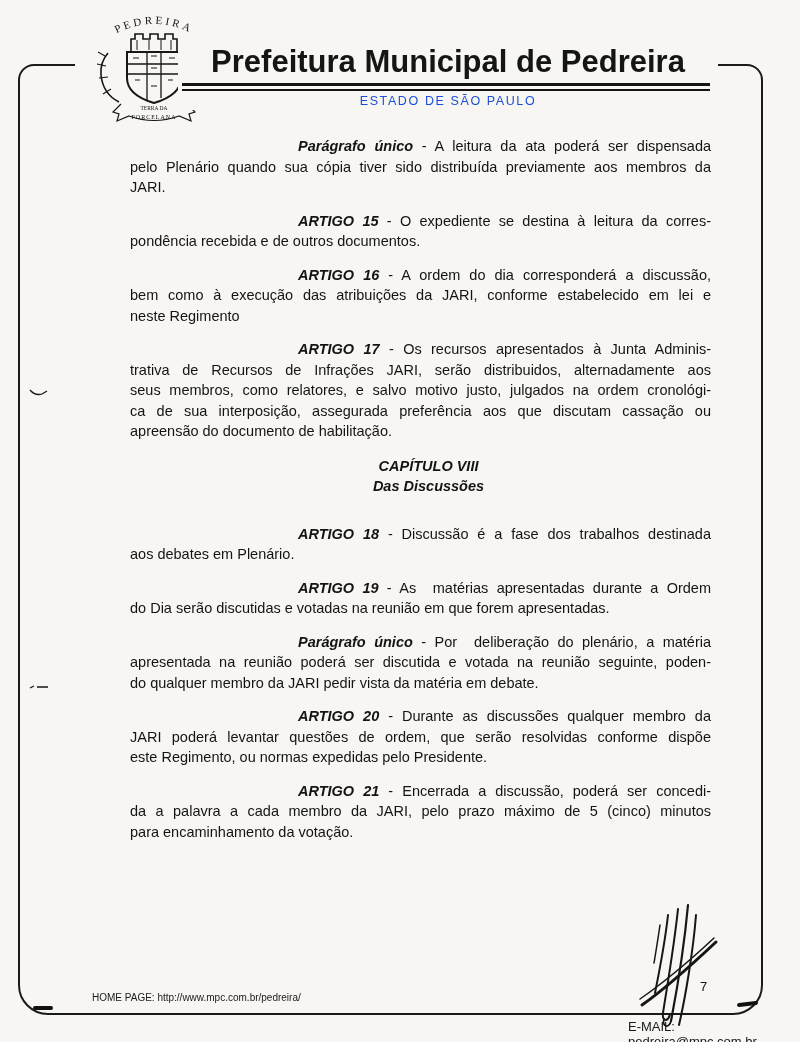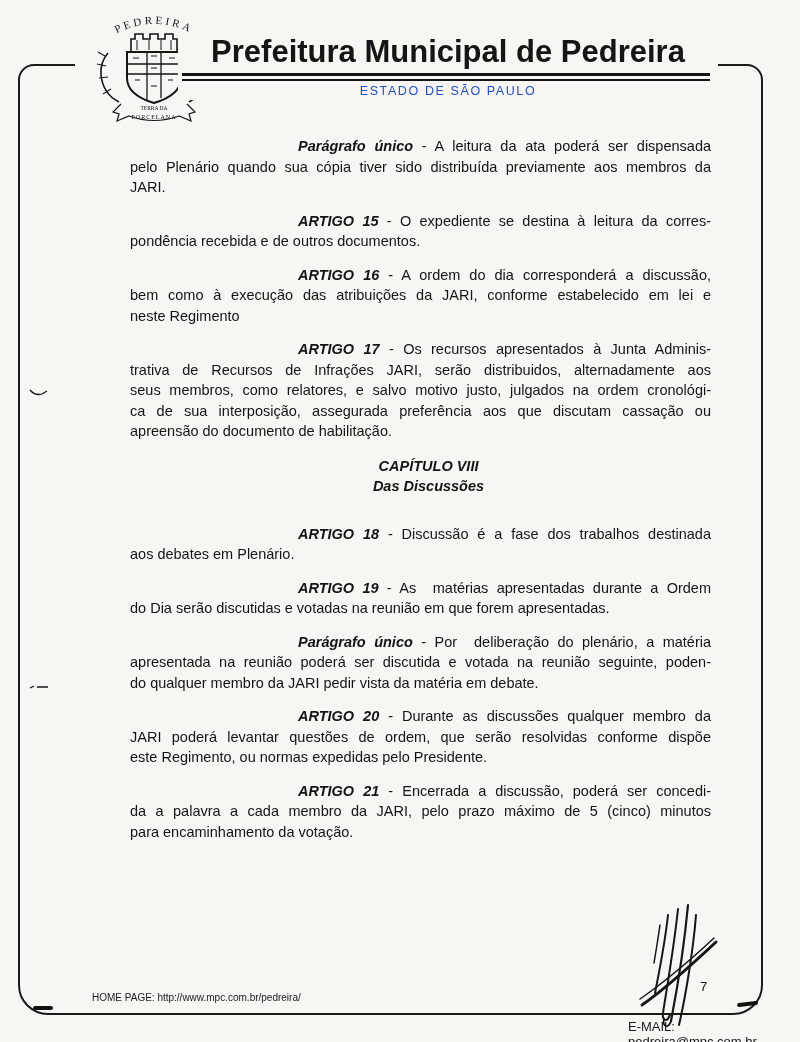--- a/index.html
+++ b/index.html
@@ -12,21 +12,21 @@
   .frame {
     position:absolute; left:18px; top:64px; width:741px; height:947px;
     border:2px solid #1a1a1a; border-radius:16px 16px 30px 30px;
   }
   
   .crest-block {
     position:absolute; left:75px; top:4px; width:158px; height:126px;
     background:#f7f6f3;
   }
   .title-block {
-    position:absolute; left:178px; top:32px; width:540px; height:68px;
+    position:absolute; left:178px; top:42px; width:540px; height:68px;
     background:#f7f6f3;
   }
   .doc-title {
     position:absolute; left:0; top:2px; width:100%;
     font-size:31px; font-weight:bold; letter-spacing:0px; text-align:center;
     white-space:nowrap;
   }
   .title-rule-1 { position:absolute; left:4px; top:41px; width:528px; height:3px; background:#141414; }
   .title-rule-2 { position:absolute; left:4px; top:47px; width:528px; height:1.6px; background:#141414; }
   .doc-subtitle {

